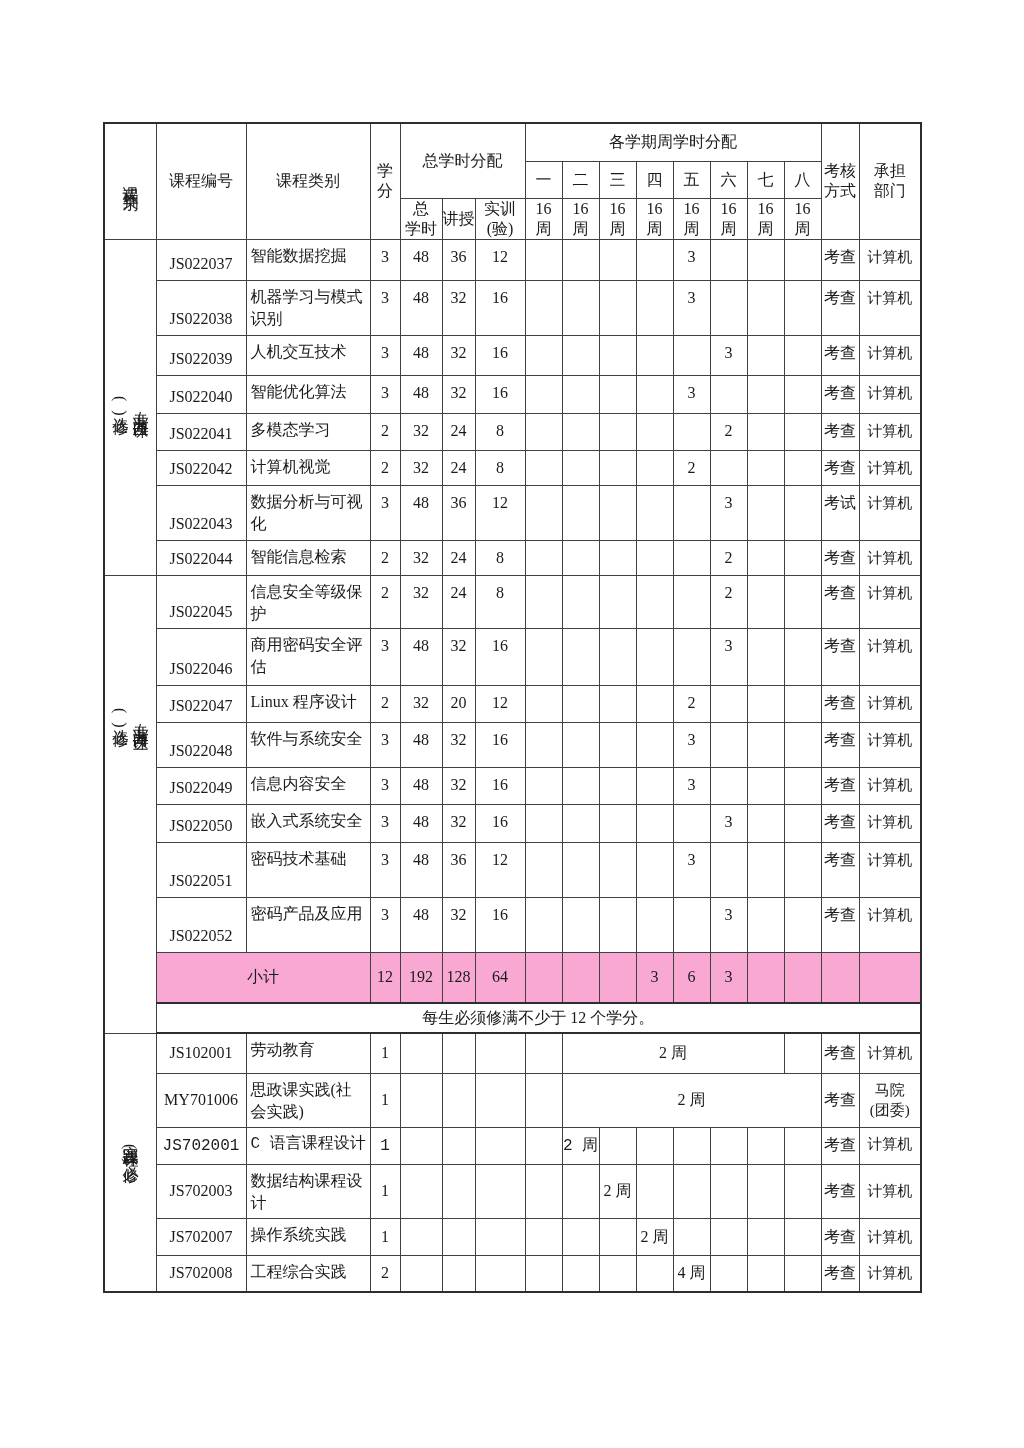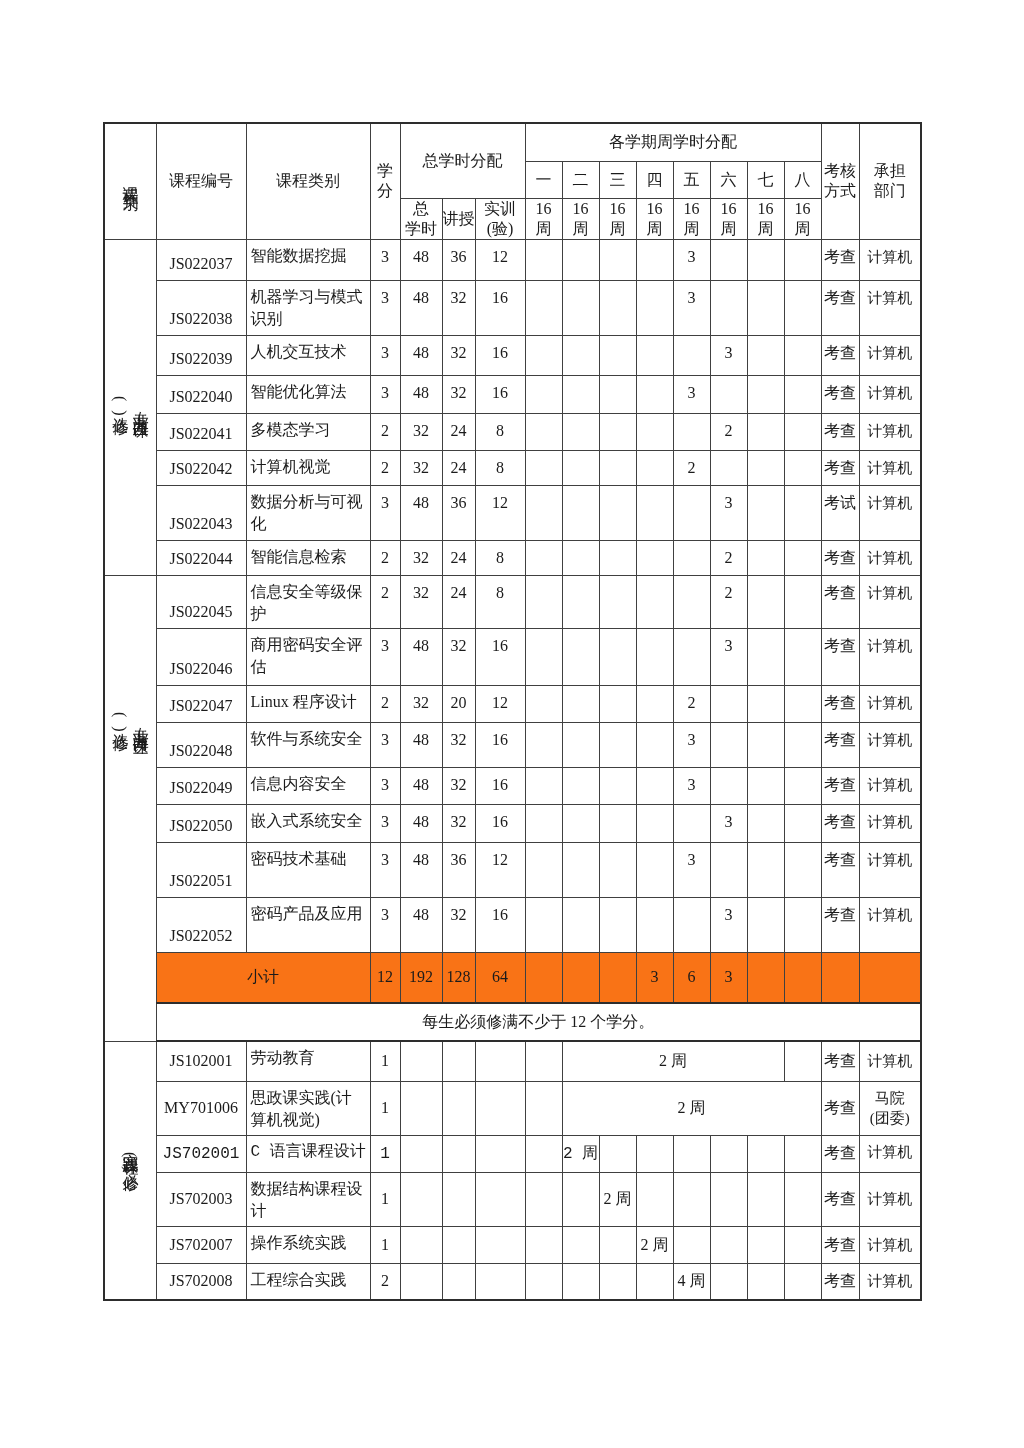--- a/index.html
+++ b/index.html
@@ -20,21 +20,21 @@
     line-height: 20px;
   }
   .pre { white-space: pre-line; }
   .vtext { writing-mode: vertical-rl; text-orientation: mixed; letter-spacing: 3px; display: inline-block; line-height: 1.15; }
   .cat .vtext { vertical-align: middle; margin: 0 1px; }
   .name { text-align: left; vertical-align: top; padding: 5px 2px 2px 4px; line-height: 22px; }
   .code { vertical-align: bottom; padding-bottom: 6px; }
   .top  { vertical-align: top; padding-top: 7px; }
   .mid  { vertical-align: middle; padding: 0; }
   .cdept { font-size: 15px; }
-  .subtotal-row td { background: #f97316; vertical-align: middle; padding: 0; }
+  .subtotal-row td { background: #f9a8d4; vertical-align: middle; padding: 0; }
   .subtotal-row td { border-bottom: 2.5px solid #2d2d2d; }
   .note-row td { border-bottom: 2.5px solid #2d2d2d; vertical-align: middle; }
 </style>
 </head>
 <body>
 
 <div class="page">
   <table id="tbl">
       <colgroup>
         <col style="width: 52px;">
@@ -406,42 +406,42 @@
           <td></td>
           <td></td>
           <td>3</td>
           <td>6</td>
           <td>3</td>
           <td></td>
           <td></td>
           <td></td>
           <td></td>
         </tr>
-        <tr class="note-row" style="height: 38px;">
+        <tr class="note-row" style="height: 30px;">
           <td colspan="16">每生必须修满不少于 12 个学分。</td>
         </tr>
       </tbody>
       <tbody>
         <tr style="height: 40px;">
           <td class="cat" rowspan="6" style="padding-bottom: 26px;"><span class="vtext">实践课程(必修)</span></td>
           <td class="mid">JS102001</td>
           <td class="name">劳动教育</td>
           <td class="mid">1</td>
           <td class="mid"></td>
           <td class="mid"></td>
           <td class="mid"></td>
           <td class="mid"></td>
           <td class="mid" colspan="6">2 周</td>
           <td class="mid"></td>
           <td class="mid">考查</td>
           <td class="mid cdept pre">计算机</td>
         </tr>
         <tr style="height: 54px;">
           <td class="mid">MY701006</td>
-          <td class="name">思政课实践(计算机视觉)</td>
+          <td class="name">思政课实践(社会实践)</td>
           <td class="mid">1</td>
           <td class="mid"></td>
           <td class="mid"></td>
           <td class="mid"></td>
           <td class="mid"></td>
           <td class="mid" colspan="7">2 周</td>
           <td class="mid">考查</td>
           <td class="mid cdept pre">马院
 (团委)</td>
         </tr>

